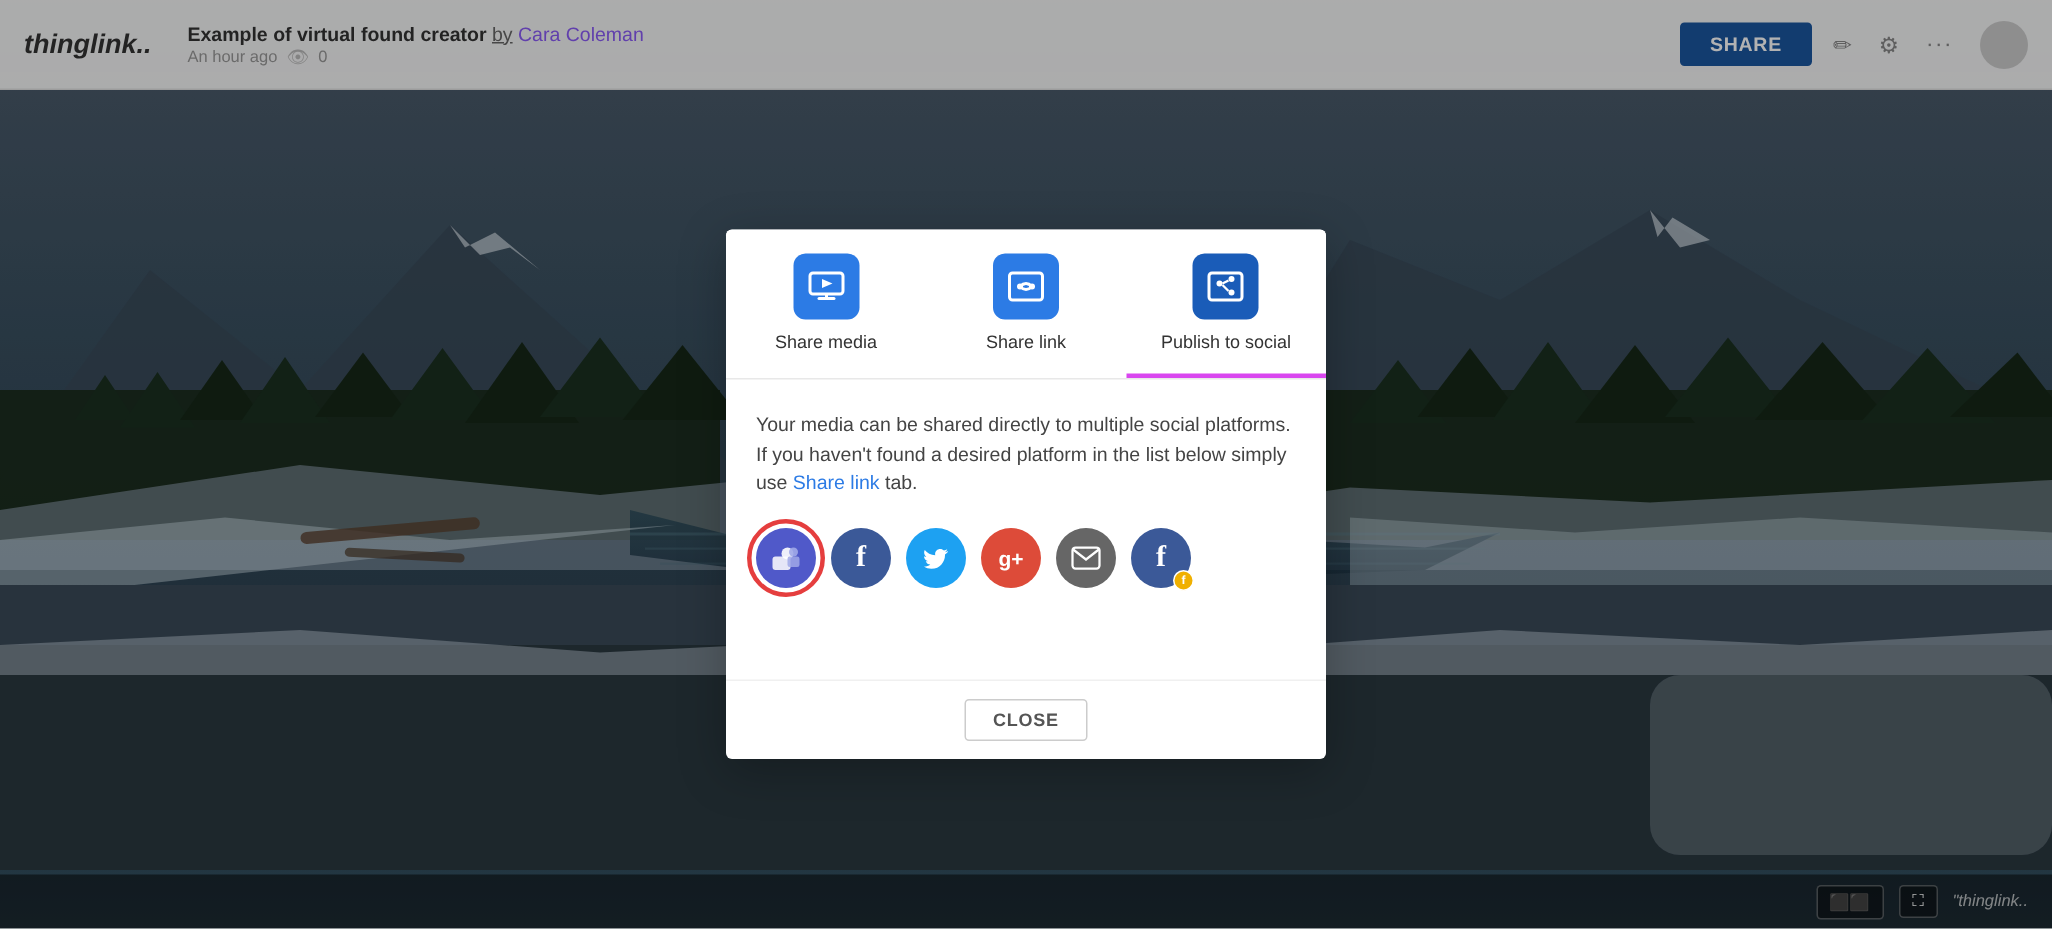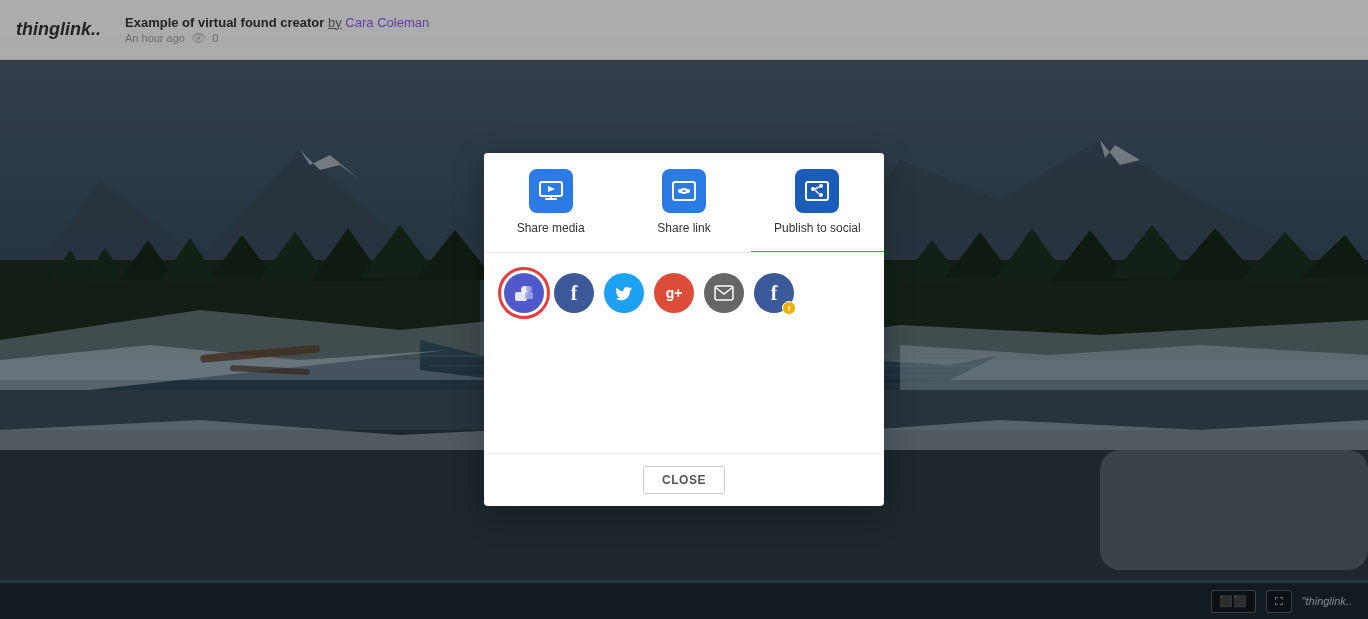--- a/index.html
+++ b/index.html
@@ -155,21 +155,21 @@
       padding: 16px 8px 14px;
       cursor: pointer;
       border-bottom: 3px solid transparent;
       font-size: 12px;
       color: #555;
       gap: 8px;
       transition: border-color 0.2s;
     }
 
     .modal-tab.active {
-      border-bottom: 1px solid #d946ef;
+      border-bottom: 3px solid #d946ef;
     }
 
     .modal-tab-label {
       font-size: 12px;
       color: #333;
       font-weight: 500;
     }
 
     
     .modal-body {
@@ -393,20 +393,33 @@
       <span>Example of virtual found creator</span>
       <span class="by">by</span>
       <span class="author">Cara Coleman</span>
     </div>
     <div class="topbar-meta">
       <span>An hour ago</span>
       <span style="font-size:12px; color:#bbb;">👁</span>
       <span>0</span>
     </div>
   </div>
+  <div class="topbar-actions">
+    <button class="btn-share">SHARE</button>
+    <button class="topbar-icon-btn">
+      <span style="font-size:15px; color:#888;">✏</span>
+    </button>
+    <button class="topbar-icon-btn">
+      <span style="font-size:15px; color:#888;">⚙</span>
+    </button>
+    <button class="topbar-icon-btn">
+      <span style="font-size:15px; color:#888; letter-spacing:1px;">···</span>
+    </button>
+    <div style="width:32px; height:32px; border-radius:50%; background:#ccc; margin-left:4px;"></div>
+  </div>
 </div>
 
 <div class="modal-overlay">
   <div class="modal">
 
     <div class="modal-tabs">
 
       <div class="modal-tab">
         <div class="tab-svg blue">
           <svg width="26" height="26" viewBox="0 0 26 26" fill="none" xmlns="http://www.w3.org/2000/svg">
@@ -442,20 +455,25 @@
             <line x1="11" y1="11" x2="15" y2="9" stroke="white" stroke-width="1.5"></line>
             <line x1="11" y1="12" x2="15" y2="16" stroke="white" stroke-width="1.5"></line>
           </svg>
         </div>
         <span class="modal-tab-label">Publish to social</span>
       </div>
 
     </div>
 
     <div class="modal-body">
+      <p class="modal-description">
+        <span>Your media can be shared directly to multiple social platforms.</span><br>
+        <span>If you haven't found a desired platform in the list below simply</span><br>
+        <span>use </span><a href="#">Share link</a><span> tab.</span>
+      </p>
 
       <div class="social-icons">
 
         <div class="social-icon teams teams-ring">
           <svg width="22" height="22" viewBox="0 0 22 22" xmlns="http://www.w3.org/2000/svg">
             <rect x="8" y="4" width="8" height="8" rx="4" fill="white" opacity="0.9"></rect>
             <rect x="2" y="10" width="12" height="9" rx="2" fill="white" opacity="0.85"></rect>
             <circle cx="16" cy="7" r="3" fill="#a0a8e8" opacity="0.9"></circle>
             <rect x="12" y="10" width="8" height="7" rx="1.5" fill="#a0a8e8" opacity="0.85"></rect>
           </svg>

